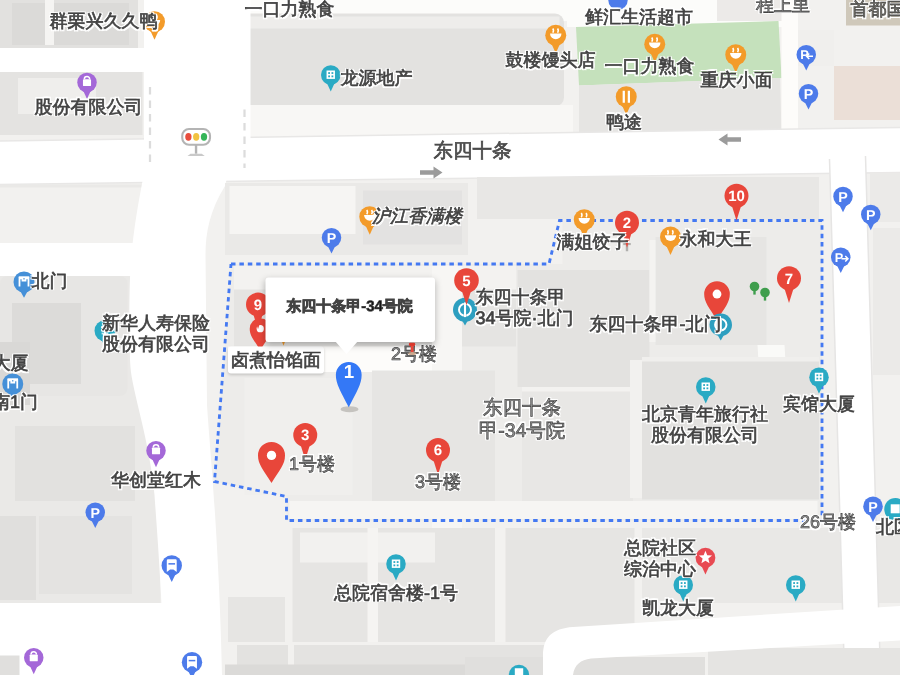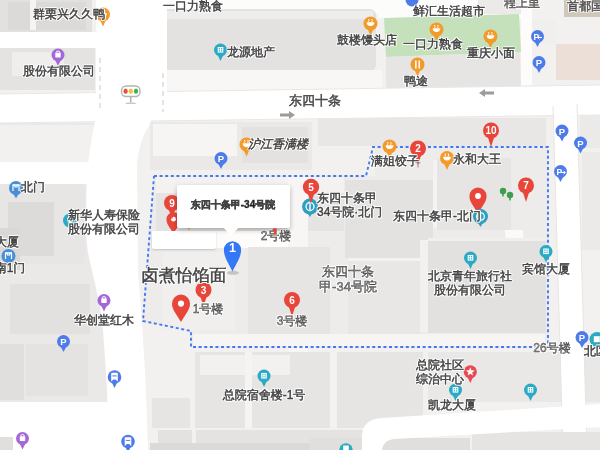--- a/index.html
+++ b/index.html
@@ -487,21 +487,21 @@
 <path d="M232.5,271.5 C227.1,261 223.9,256.2 223.9,249.9 A8.6,8.6 0 1 1 241.1,249.9 C241.1,256.2 237.9,261 232.5,271.5 Z" fill="#3478f6"></path>
 <text x="232.6" y="251.9" font-size="12.5" font-weight="bold" fill="#fff" text-anchor="middle" font-family="Liberation Sans">1</text>
 </g>
 </g>
 </svg>
 
 <div class="lb" style="left:69px;top:15px;font-family:Liberation Serif, serif;">群栗兴久久鸭</div>
 
 <div class="lb" style="left:193px;top:7px;">一口力熟食</div>
 
-<div class="lb" style="left:449px;top:12px;">鲜汇生活超市</div>
+<div class="lb" style="left:426px;top:12px;">鲜汇生活超市</div>
 
 <div class="lb gy" style="left:522px;top:4px;">程上里</div>
 
 <div class="lb" style="left:585px;top:7px;color:#8a8578;">首都国</div>
 
 <div class="lb" style="left:367px;top:41px;">鼓楼馒头店</div>
 
 <div class="lb" style="left:433px;top:45px;">一口力熟食</div>
 
 <div class="lb" style="left:491px;top:54px;">重庆小面</div>
@@ -551,21 +551,21 @@
 
 <div class="lb" style="left:440px;top:373px;">总院社区<br>综治中心</div>
 
 <div class="lb" style="left:264px;top:396px;text-align:center;">总院宿舍楼-1号</div>
 
 <div class="lb" style="left:452px;top:406px;">凯龙大厦</div>
 
 
 <div style="position:absolute;left:152px;top:231px;width:64px;height:18px;background:#fff;border-radius:2px;box-shadow:0 1px 2px rgba(0,0,0,0.18);"></div>
 
-<div class="lb" style="left:184px;top:241px;font-size:17px;margin-top:35px;">卤煮怡馅面</div>
+<div class="lb" style="left:184px;top:241px;font-size:12px;">卤煮怡馅面</div>
 
 <div class="lb" style="left:596px;top:352px;">北区</div>
 
 <div style="position:absolute;left:177px;top:185px;width:113px;height:43px;background:#fff;border-radius:2px;box-shadow:0 2px 5px rgba(0,0,0,0.28);"></div>
 <div style="position:absolute;left:223px;top:227px;width:0;height:0;border-left:8px solid transparent;border-right:8px solid transparent;border-top:9px solid #fff;"></div>
 <div class="lb" style="left:233px;top:205px;font-weight:bold;color:#151515;font-size:10px;text-shadow:none;letter-spacing:0;">东四十条甲-34号院</div>
 
 <svg style="position:absolute;left:271px;top:228px;" width="9" height="10" viewBox="0 0 9 10">
       <rect x="1.6" y="0.5" width="4.2" height="2.2" rx="0.8" fill="#d8382c"></rect>
       <rect x="2.8" y="2.5" width="1.9" height="4.6" fill="#e8463a"></rect>

